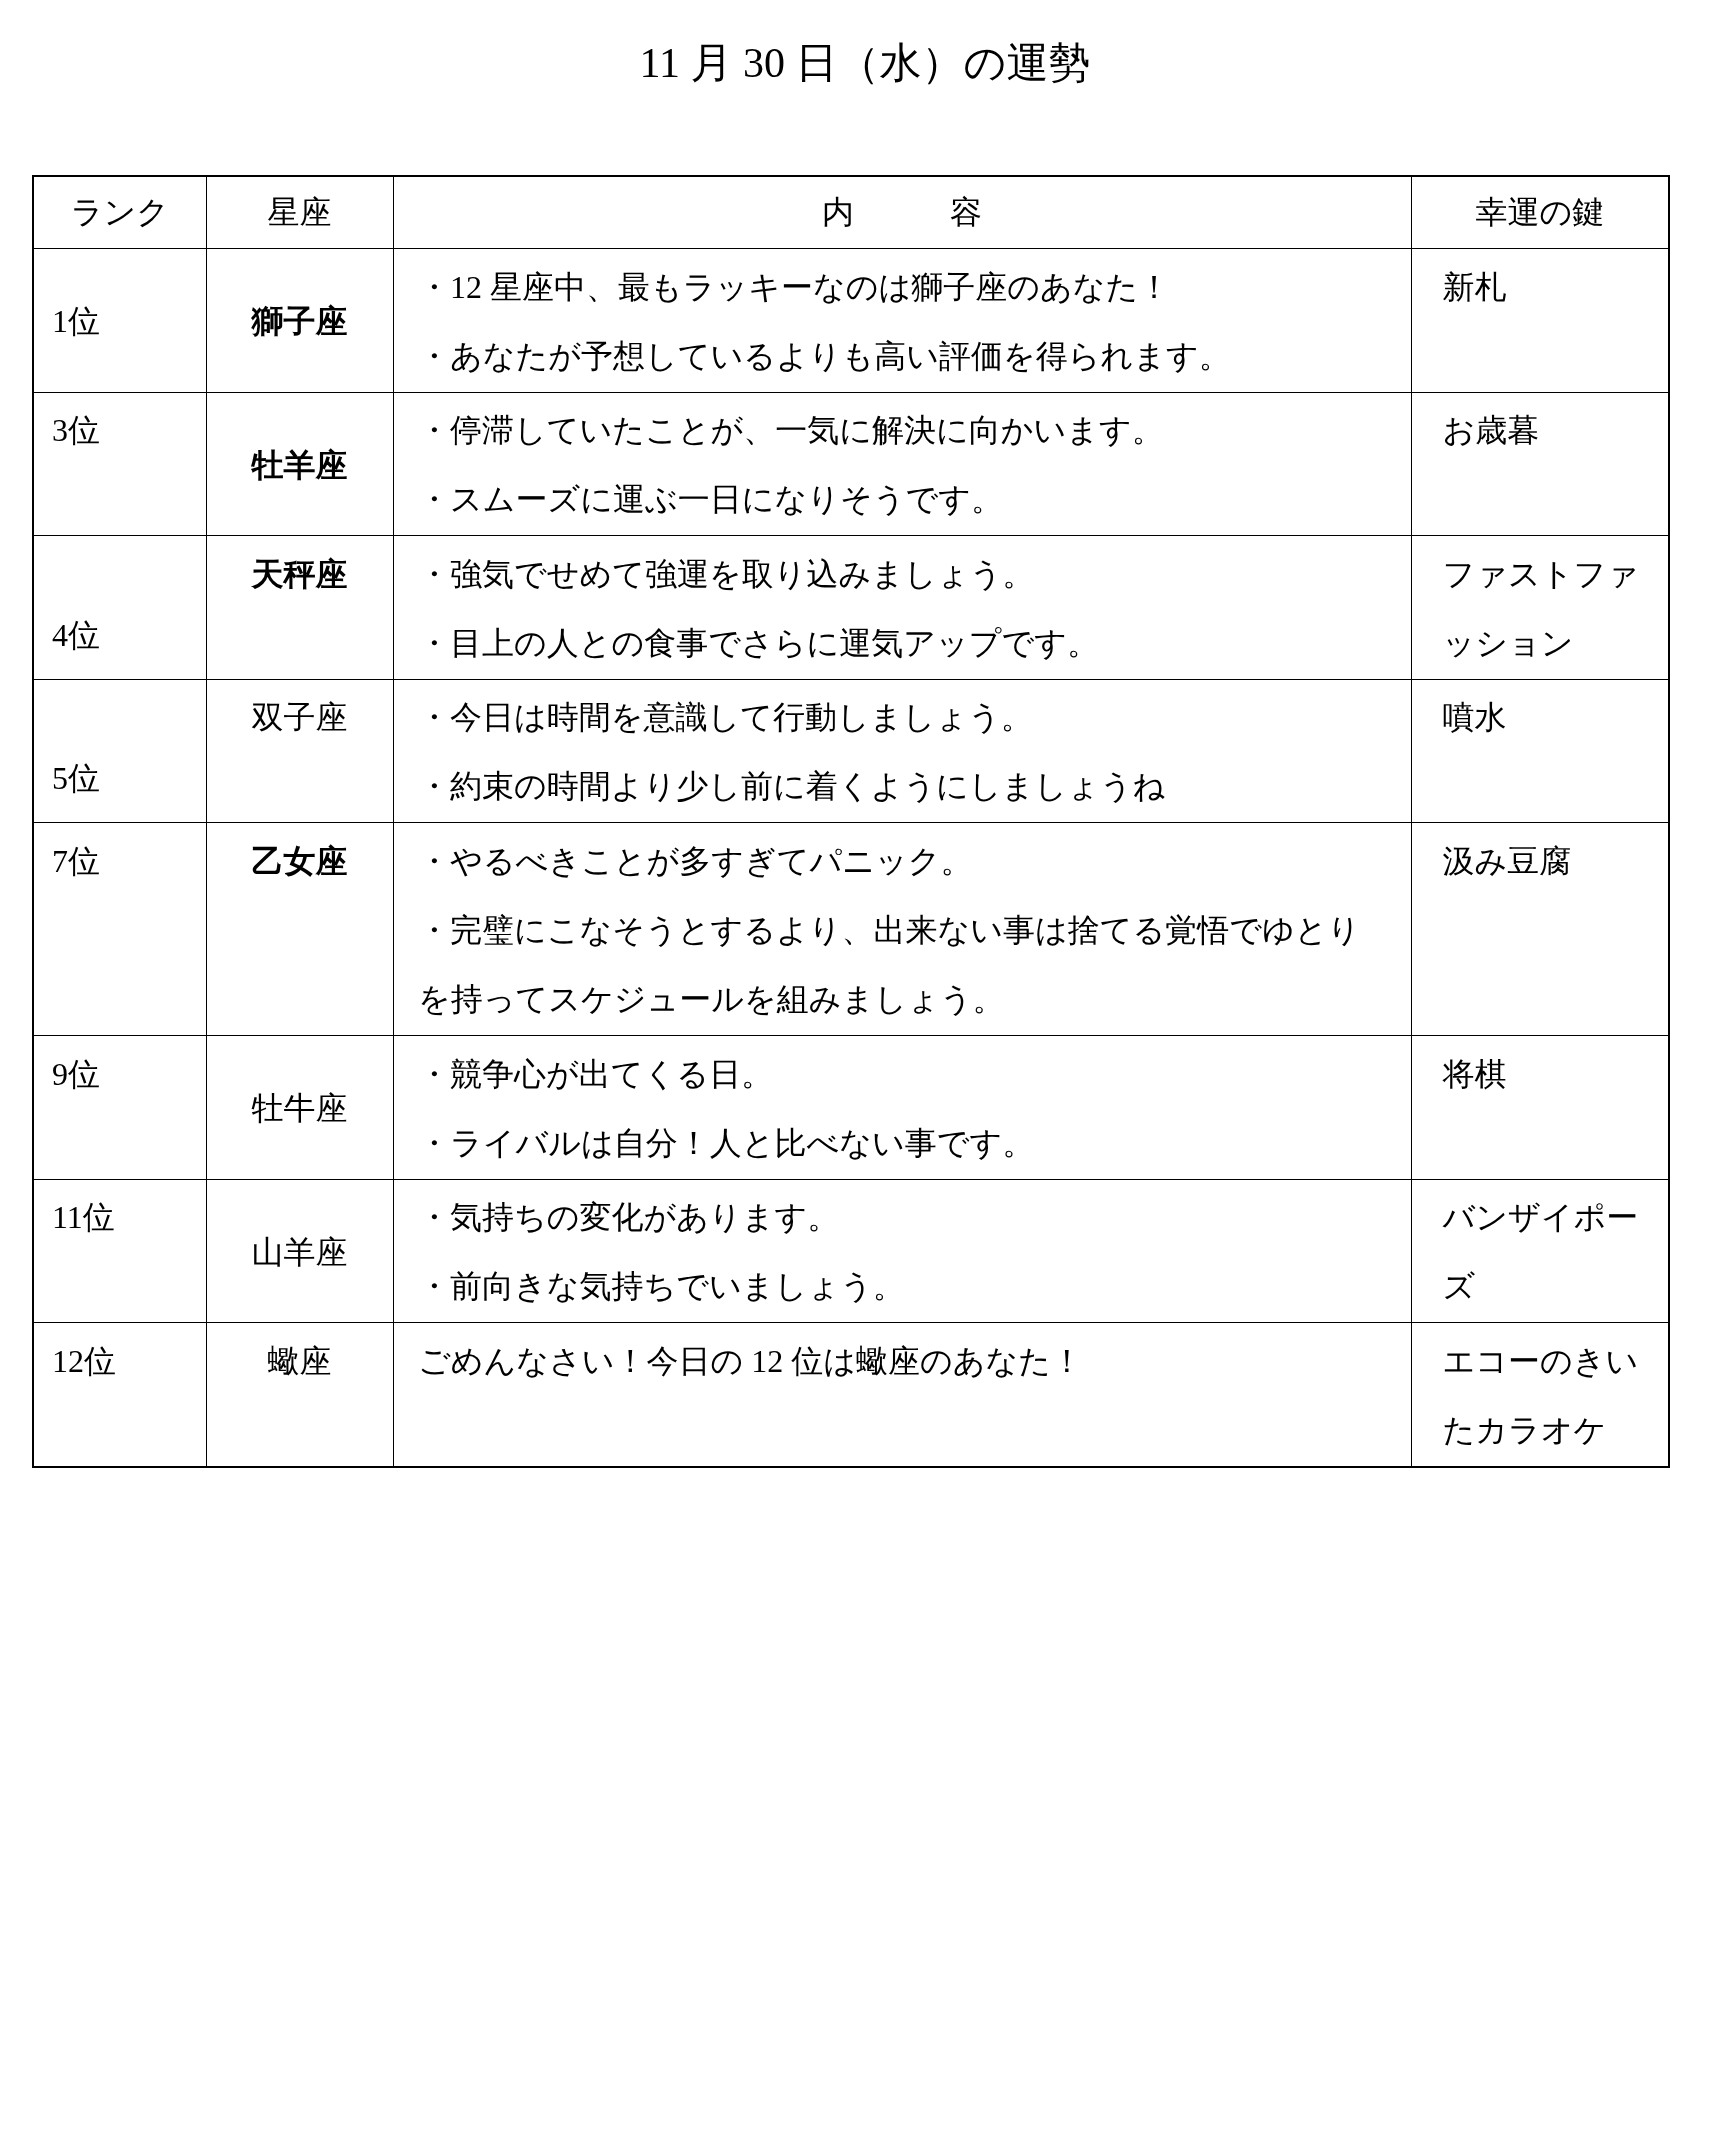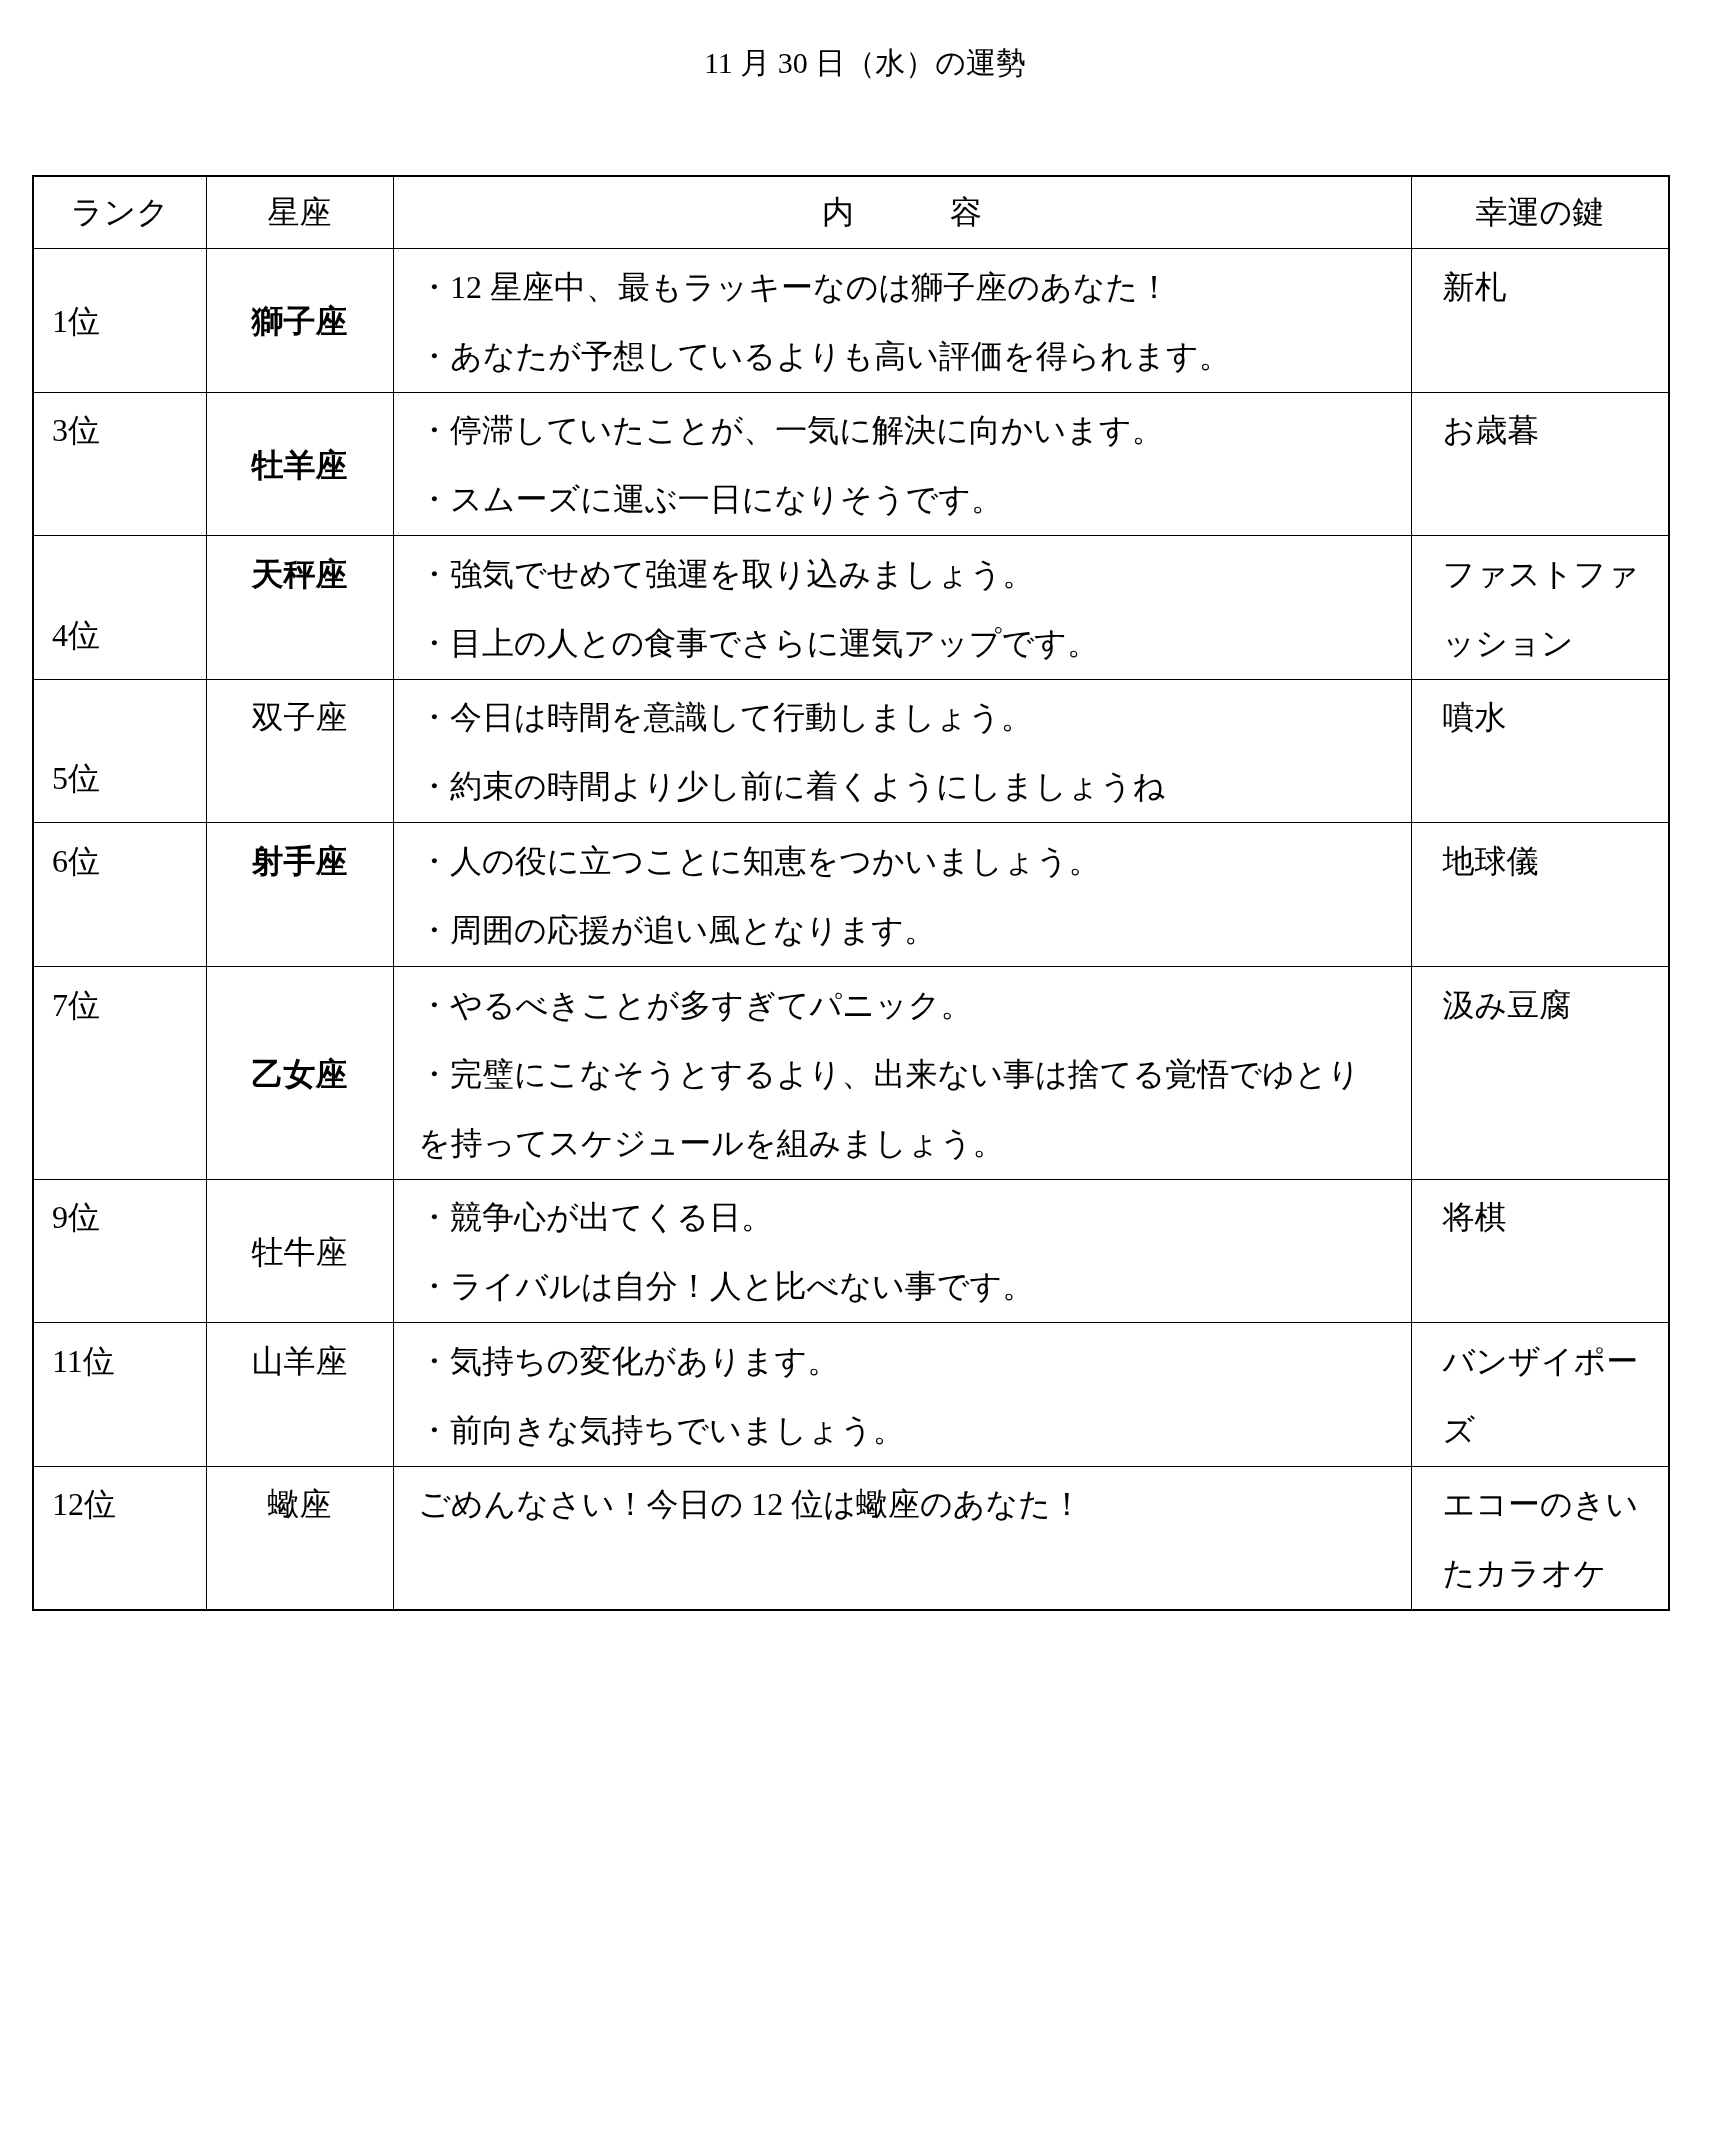--- a/index.html
+++ b/index.html
@@ -5,21 +5,21 @@
   html,body{margin:0;padding:0;background:#ffffff;}
   body{
     width:1730px;height:2153px;
     color:#000;
     font-family:"Liberation Serif", serif;
     -webkit-font-smoothing:antialiased;
   }
   .page-title{
     margin:34px 0 0 0;
     text-align:center;
-    font-size:30px;
+    font-size:42px;
     line-height:58px;
     font-weight:normal;
   }
   table.fortune{
     border-collapse:collapse;
     table-layout:fixed;
     width:1636px;
     margin:83px 0 0 32px;
   }
   table.fortune th,
@@ -109,29 +109,20 @@
       <tr>
         <td class="c-rank">5位</td>
         <td class="c-sign">双子座</td>
         <td class="c-content">
           <p>・今日は時間を意識して行動しましょう。</p>
           <p>・約束の時間より少し前に着くようにしましょうね</p>
         </td>
         <td class="c-lucky">噴水</td>
       </tr>
       <tr>
-        <td class="c-rank">6位</td>
-        <td class="c-sign bold">射手座</td>
-        <td class="c-content">
-          <p>・人の役に立つことに知恵をつかいましょう。</p>
-          <p>・周囲の応援が追い風となります。</p>
-        </td>
-        <td class="c-lucky">地球儀</td>
-      </tr>
-      <tr>
         <td class="c-rank">7位</td>
         <td class="c-sign bold">乙女座</td>
         <td class="c-content">
           <p>・やるべきことが多すぎてパニック。</p>
           <p>・完璧にこなそうとするより、出来ない事は捨てる覚悟でゆとりを持ってスケジュールを組みましょう。</p>
         </td>
         <td class="c-lucky">汲み豆腐</td>
       </tr>
       <tr>
         <td class="c-rank">9位</td>

